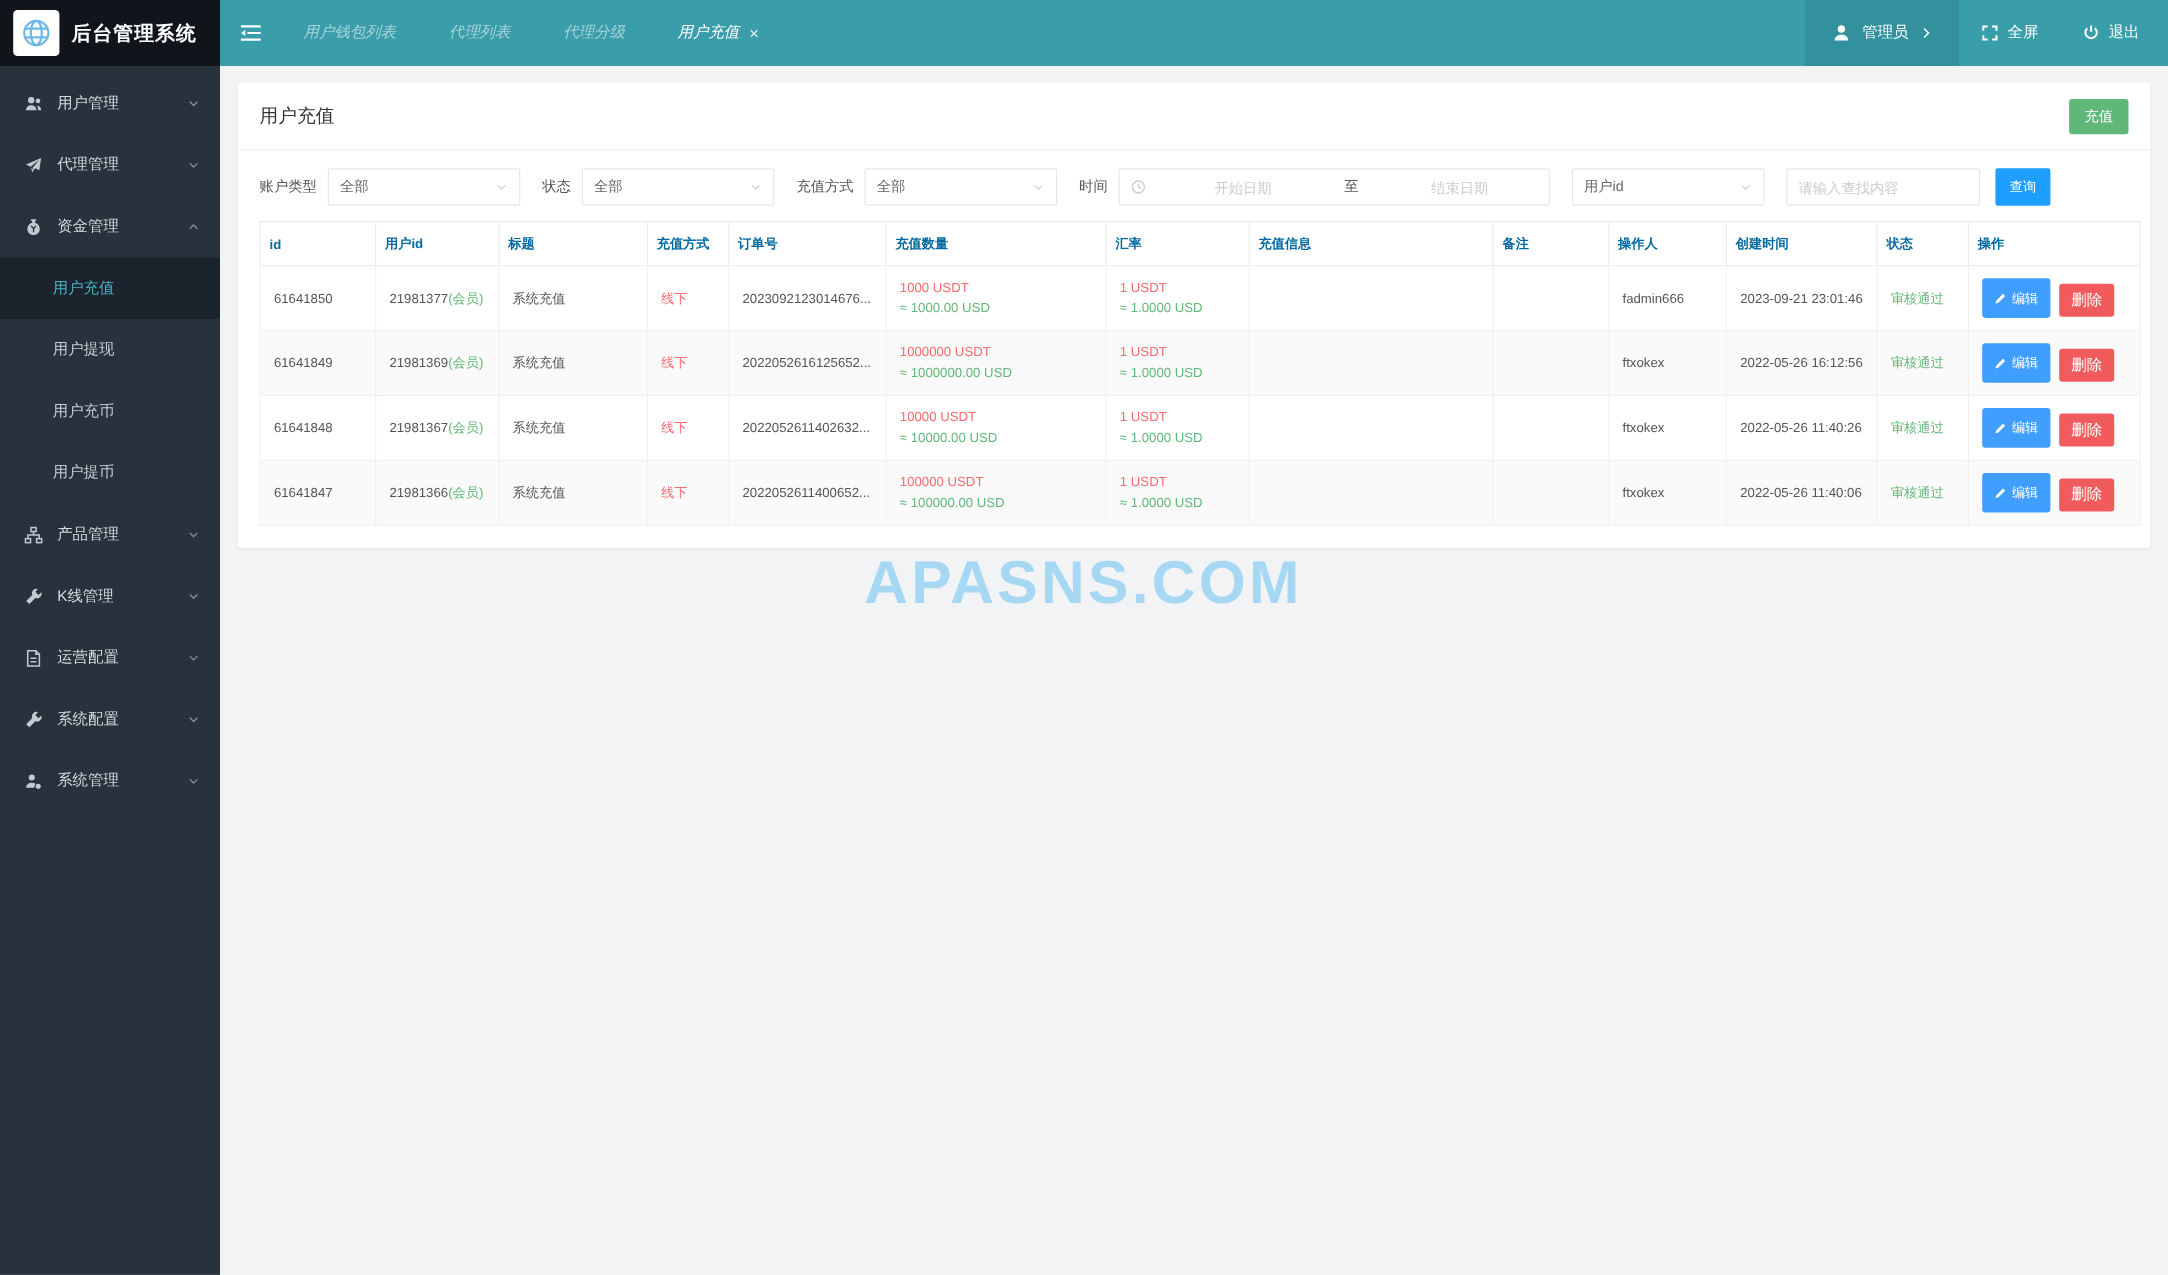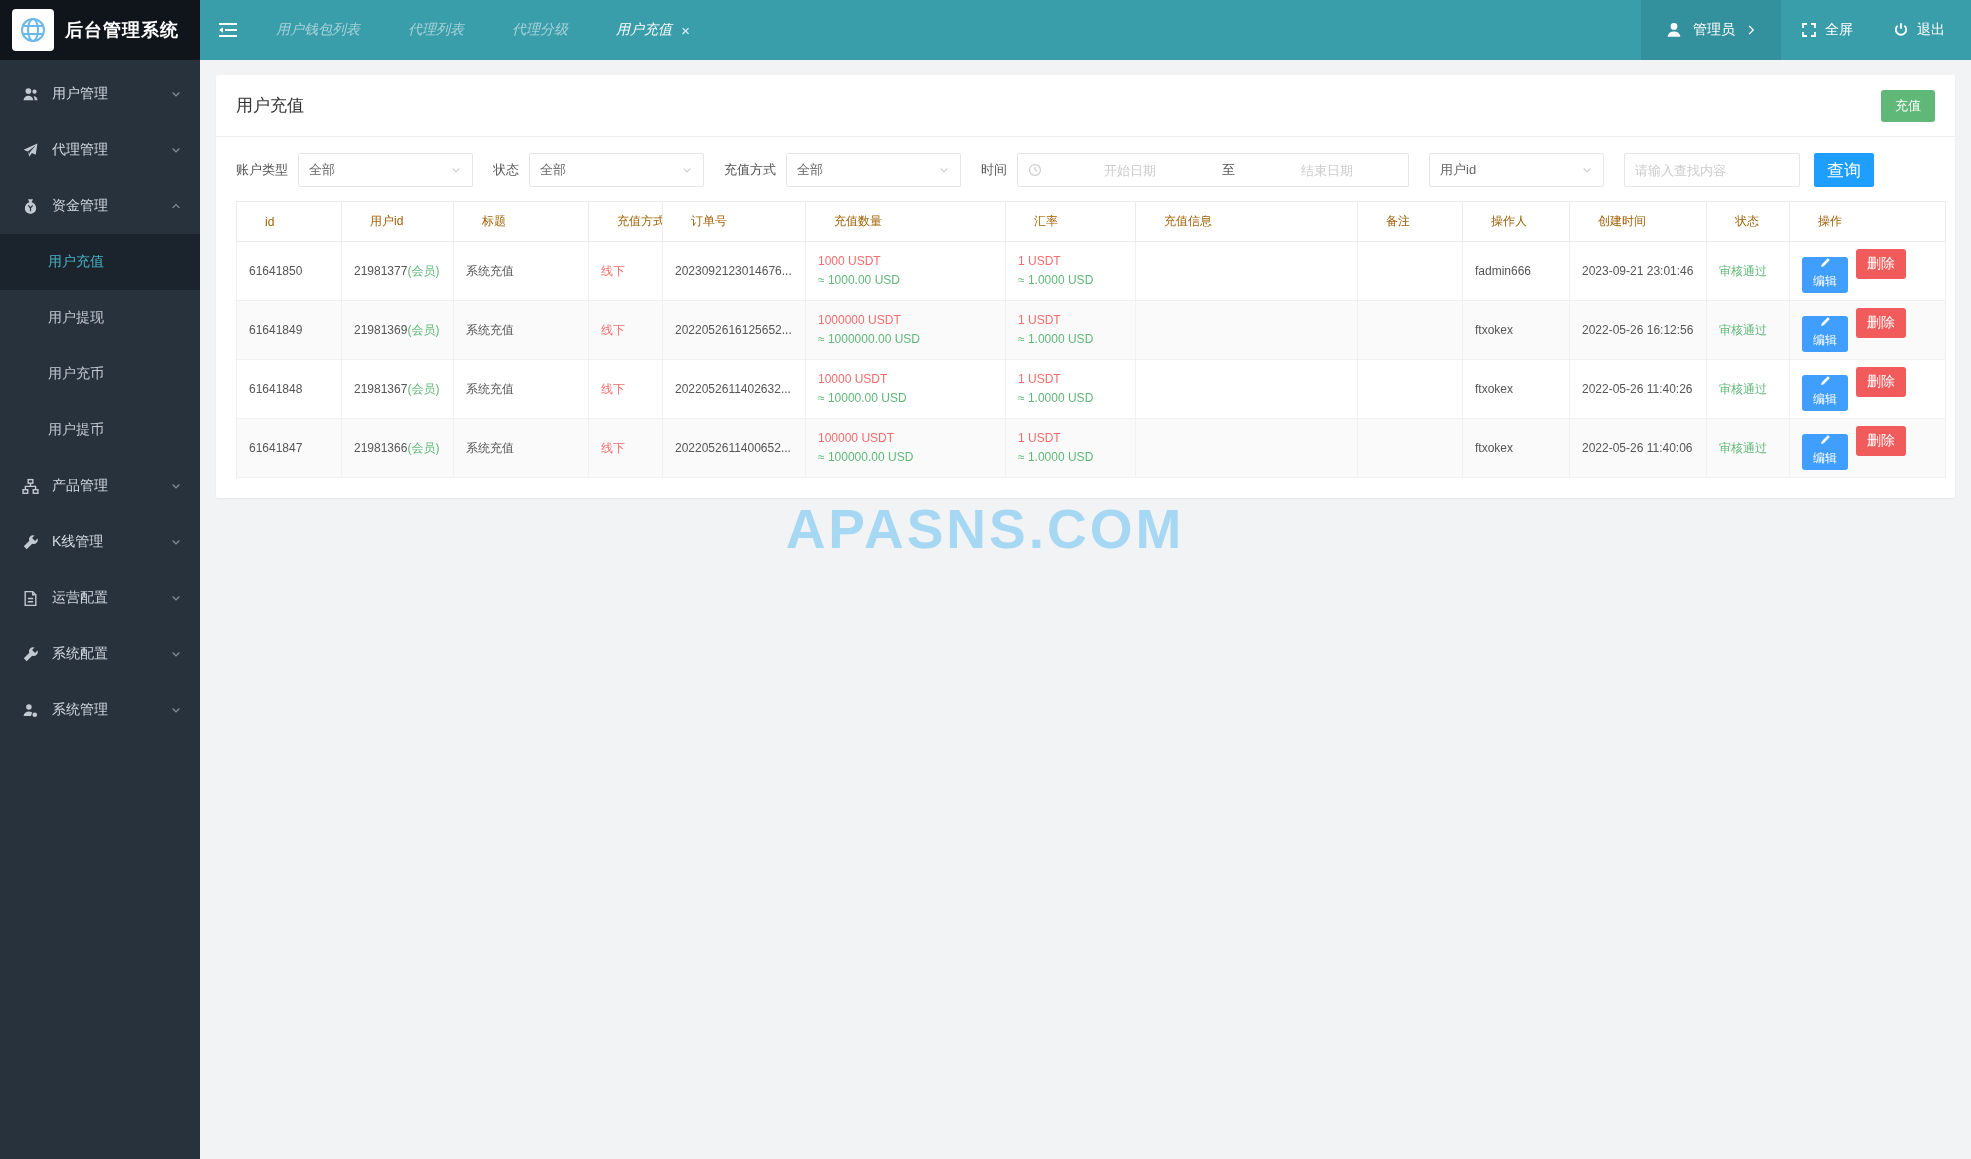--- a/index.html
+++ b/index.html
@@ -43,34 +43,34 @@
   .filters { display:flex; align-items:center; padding:16px 20px 14px; font-size:13px; color:#555; white-space:nowrap; }
   .f-label { margin-right:10px; }
   .sel { width:175px; height:34px; border:1px solid #e6e6e6; border-radius:2px; display:flex; align-items:center; justify-content:space-between; padding:0 10px; color:#666; margin-right:20px; cursor:pointer; background:#fff; }
   .sel .chev { opacity:.45; }
   .daterange { width:392px; height:34px; border:1px solid #e6e6e6; border-radius:2px; display:flex; align-items:center; padding:0 10px; margin-right:20px; background:#fff; }
   .daterange input { border:none; outline:none; flex:1; text-align:center; font-size:13px; color:#666; font-family:"Liberation Sans",sans-serif; background:transparent; }
   .daterange input::placeholder { color:#ccc; }
   .range-sep { color:#555; padding:0 4px; }
   .search-input { width:176px; height:34px; border:1px solid #e6e6e6; border-radius:2px; padding:0 10px; font-size:13px; color:#666; outline:none; margin-right:14px; font-family:"Liberation Sans",sans-serif; }
   .search-input::placeholder { color:#ccc; }
-  .btn-query { background:#1E9FFF; color:#fff; border:none; border-radius:2px; height:34px; padding:0 13px; font-size:17px; cursor:pointer; }
+  .btn-query { background:#1E9FFF; color:#fff; border:none; border-radius:2px; height:34px; padding:0 13px; font-size:12px; cursor:pointer; }
 
   
   .tbl-wrap { padding:0 20px 20px; }
   table { width:100%; border-collapse:collapse; table-layout:fixed; font-size:12px; color:#555; border:1px solid #ececec; }
-  th { height:40px; font-weight:normal; color:#a16207; text-align:left; padding:0 28px; border:1px solid #ececec; background:#fff; overflow:hidden; white-space:nowrap; }
+  th { height:40px; font-weight:bold; color:#0369a1; text-align:left; padding:0 8px; border:1px solid #ececec; background:#fff; overflow:hidden; white-space:nowrap; }
   td { height:59px; padding:0 12px; border:1px solid #f0f0f0; overflow:hidden; white-space:nowrap; }
   tbody tr:nth-child(even) td { background:#fafafa; }
   .member { color:#5FB878; }
   .method-cell { color:#f56c6c; }
   .amt-main { color:#f56c6c; line-height:19px; }
   .amt-sub { color:#5FB878; line-height:19px; }
   .status-cell { color:#5FB878; }
-  .btn-edit { background:#409EFF; color:#fff; border:none; border-radius:3px; height:36px; padding:0 11px; font-size:12px; cursor:pointer; display:inline-flex; align-items:center; gap:5px;flex-direction:column; }
+  .btn-edit { background:#409EFF; color:#fff; border:none; border-radius:3px; height:36px; padding:0 11px; font-size:12px; cursor:pointer; display:inline-flex; align-items:center; gap:5px; }
   .btn-del { background:#f15b5b; color:#fff; border:none; border-radius:3px; height:30px; padding:0 11px; font-size:14px; cursor:pointer; margin-left:8px; }
 
   
   .watermark { position:absolute; left:535px; top:436px; width:500px; text-align:center; pointer-events:none; }
   .wm-line1 { font-size:92px; font-weight:bold; color:#f8a9b3; letter-spacing:10px; line-height:1.0; }
   .wm-line2 { font-size:55px; font-weight:bold; color:#a6d7f3; letter-spacing:3px; line-height:1.2; }
 
   svg { display:block; }
 </style>
 </head>

